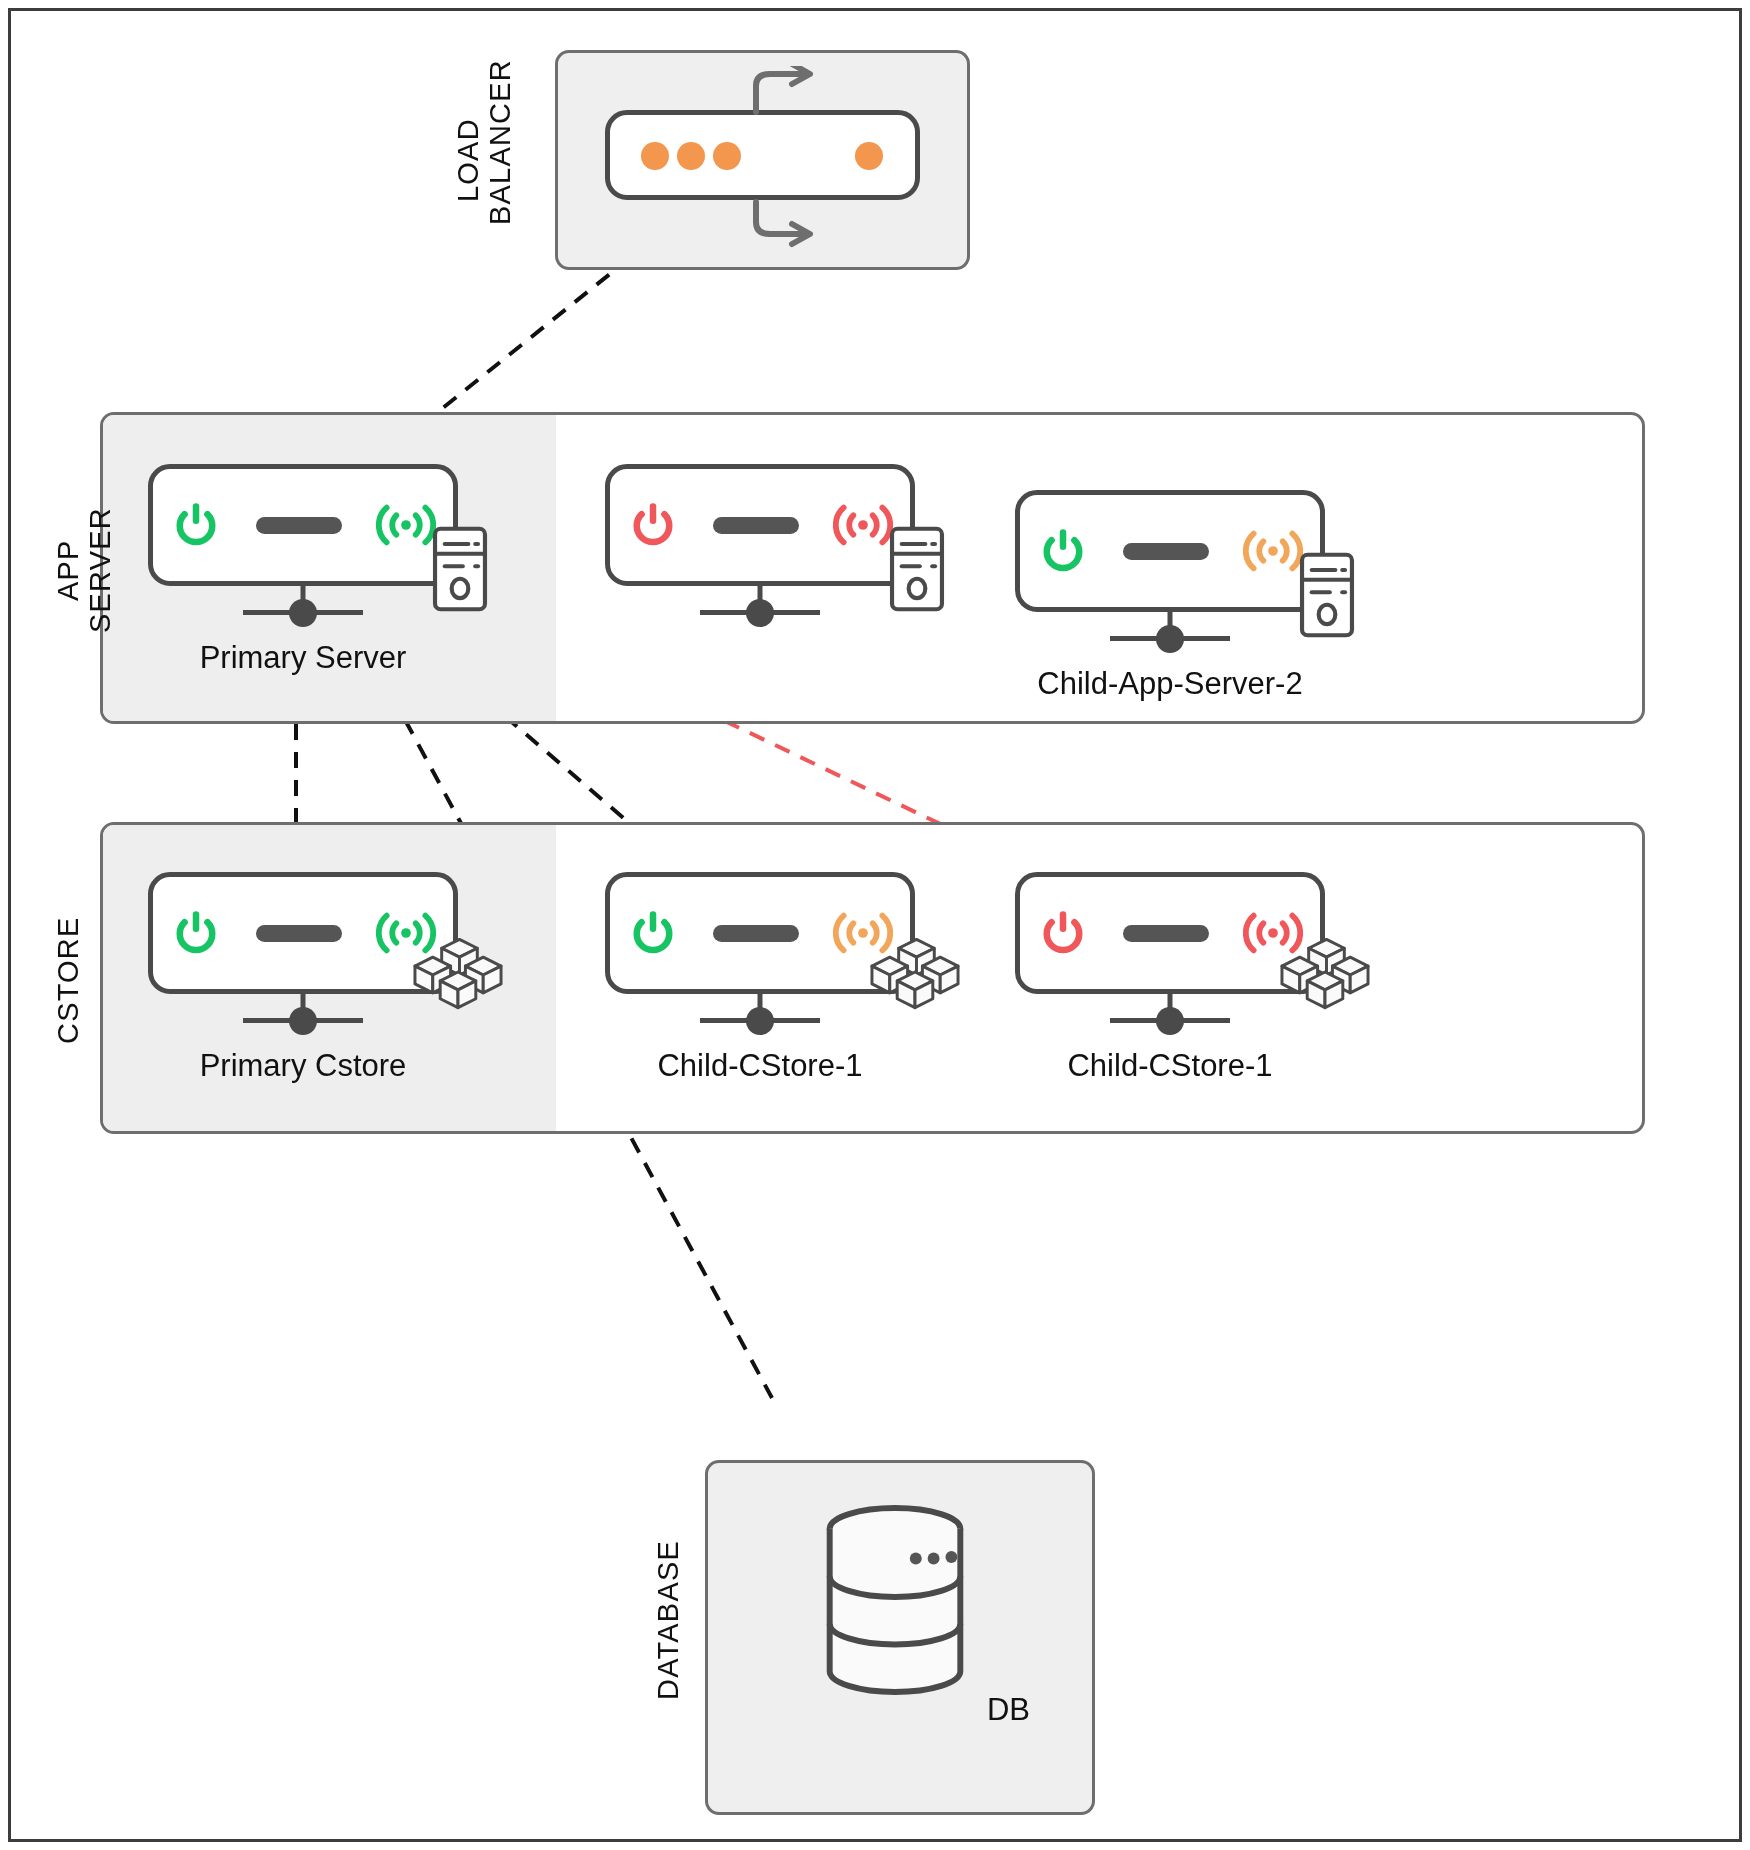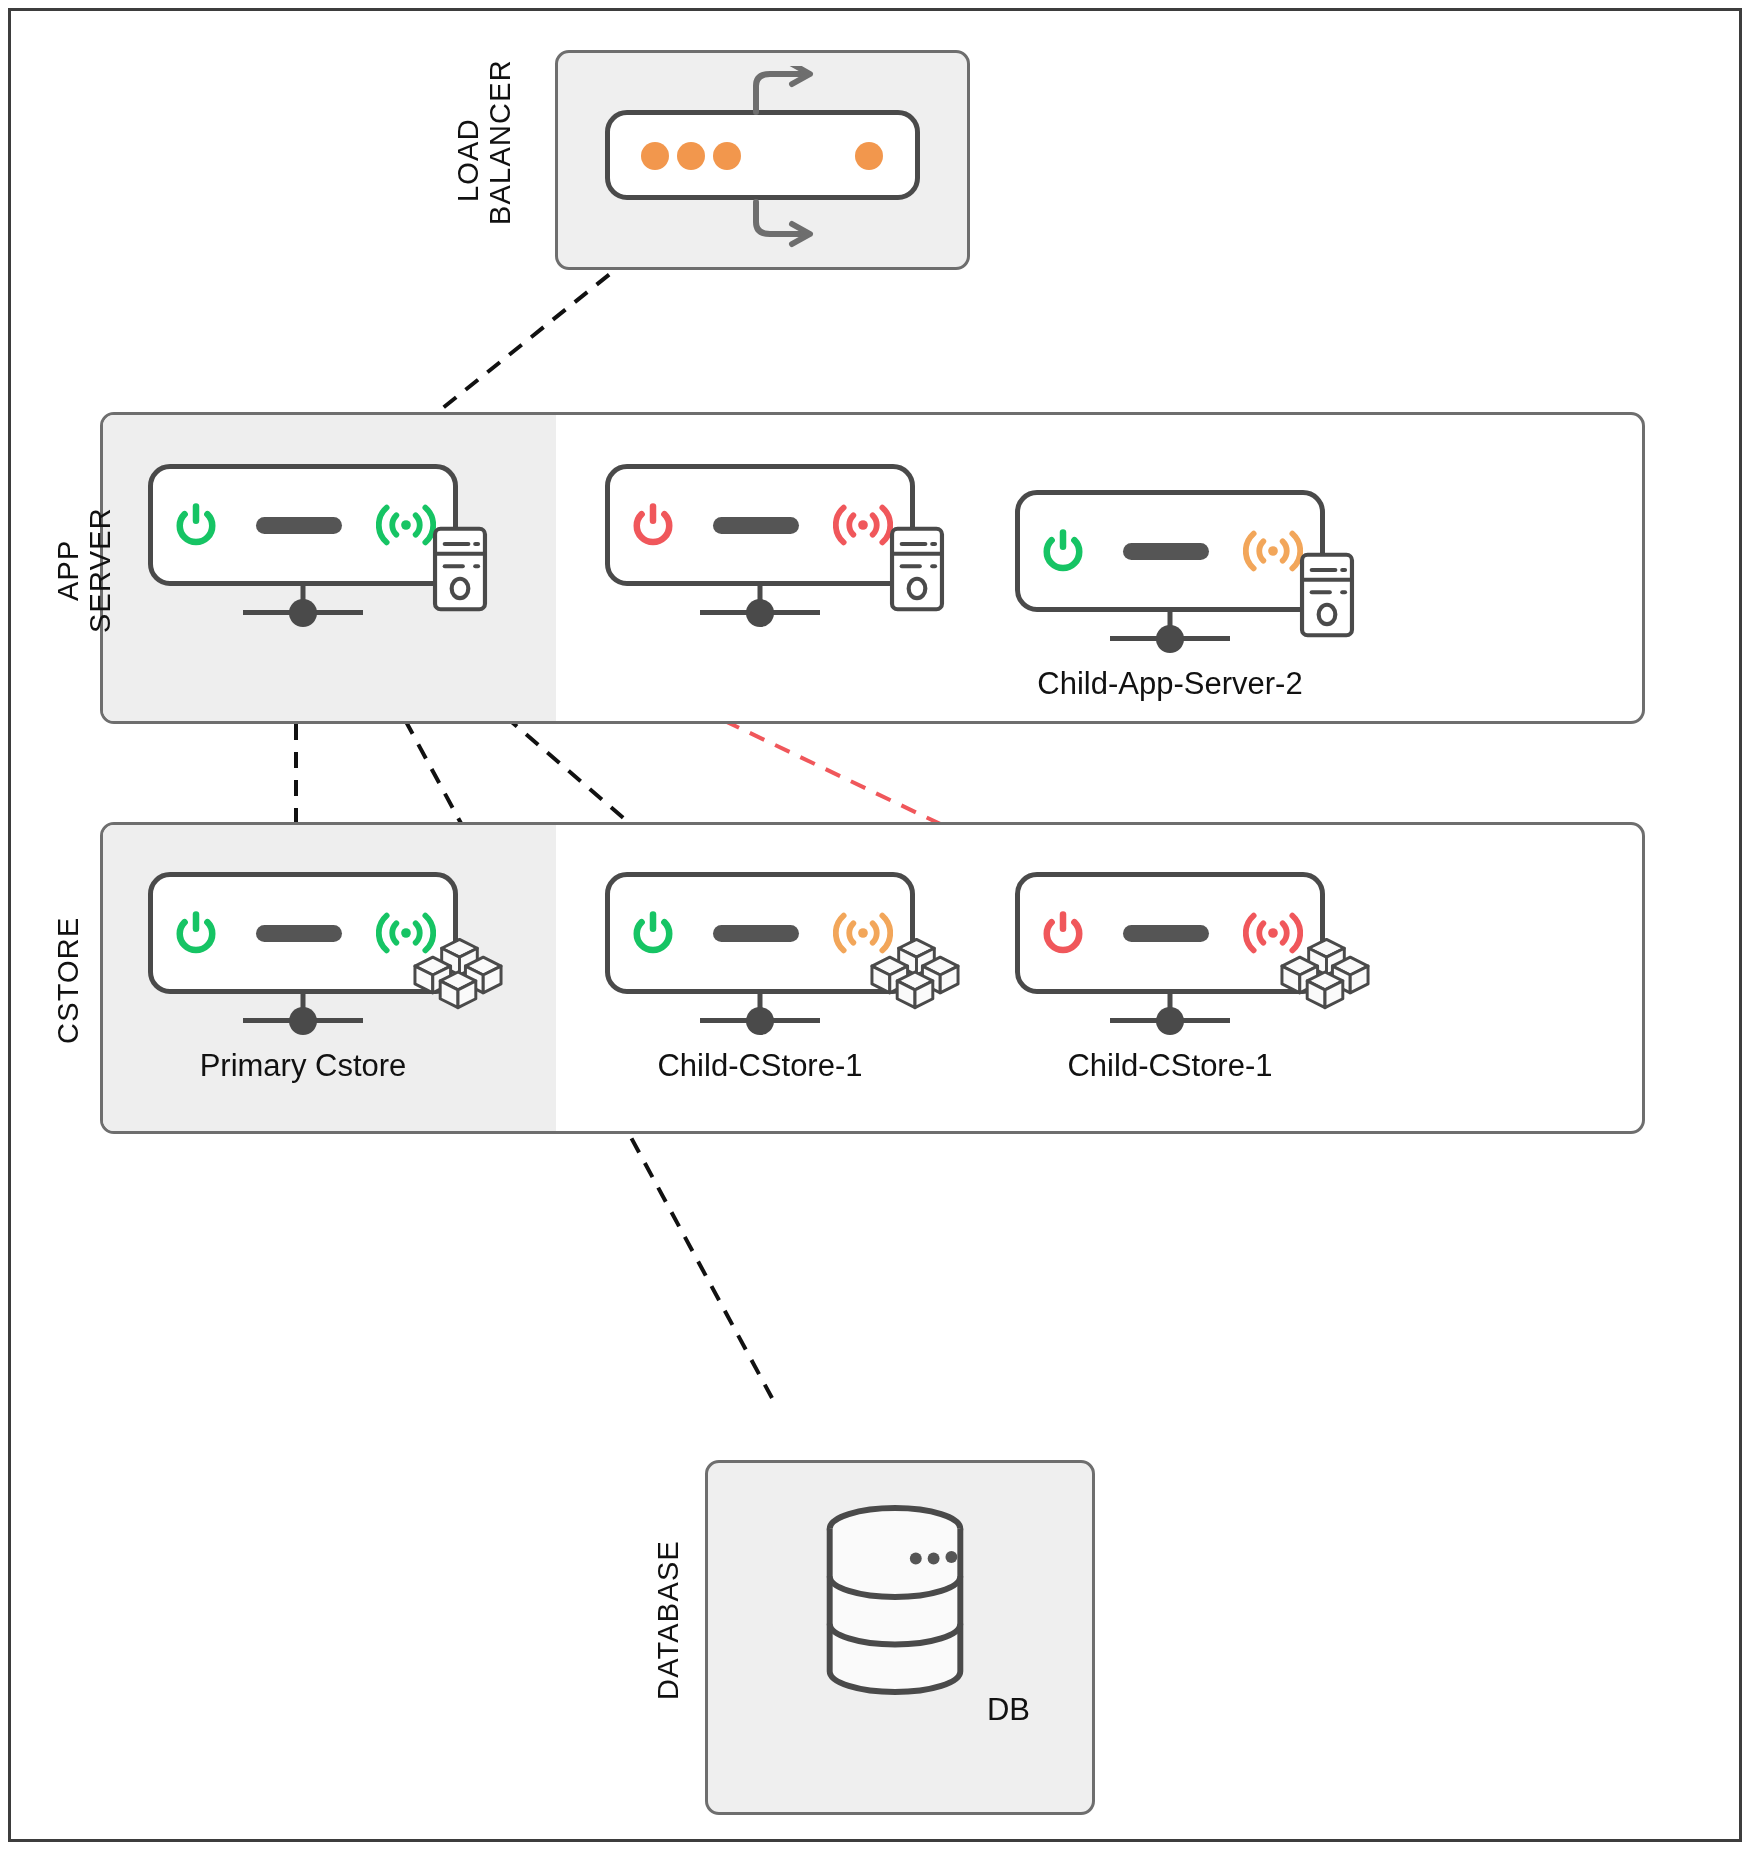--- a/index.html
+++ b/index.html
@@ -97,20 +97,21 @@
       <line x1="9" y1="13" x2="26" y2="13" stroke="#4a4a4a" stroke-width="3" stroke-linecap="round"></line>
       <line x1="31" y1="13" x2="33" y2="13" stroke="#4a4a4a" stroke-width="3" stroke-linecap="round"></line>
       <line x1="2" y1="20" x2="38" y2="20" stroke="#4a4a4a" stroke-width="3"></line>
       <line x1="9" y1="29" x2="22" y2="29" stroke="#4a4a4a" stroke-width="3" stroke-linecap="round"></line>
       <line x1="31" y1="29" x2="33" y2="29" stroke="#4a4a4a" stroke-width="3" stroke-linecap="round"></line>
       <ellipse cx="20" cy="45" rx="6" ry="7" fill="#fff" stroke="#4a4a4a" stroke-width="3"></ellipse>
     </svg>
     <div class="stem"></div>
     <div class="hbar"></div>
     <div class="knob"></div>
+    <div class="nlabel">Primary Server</div>
   </div>
 
   <div class="node" style="left:605px;top:464px;">
     <div class="card">
       <svg width="52" height="52" viewBox="0 0 48 48">
         <path d="M24 7 L24 20" stroke="#f0575b" stroke-width="6" stroke-linecap="round" fill="none"></path>
         <path d="M13.5 14 A15 15 0 1 0 34.5 14" stroke="#f0575b" stroke-width="6" stroke-linecap="round" fill="none"></path>
       </svg>
       <div class="slab"></div>
       <svg width="60" height="50" viewBox="0 0 62 50">

